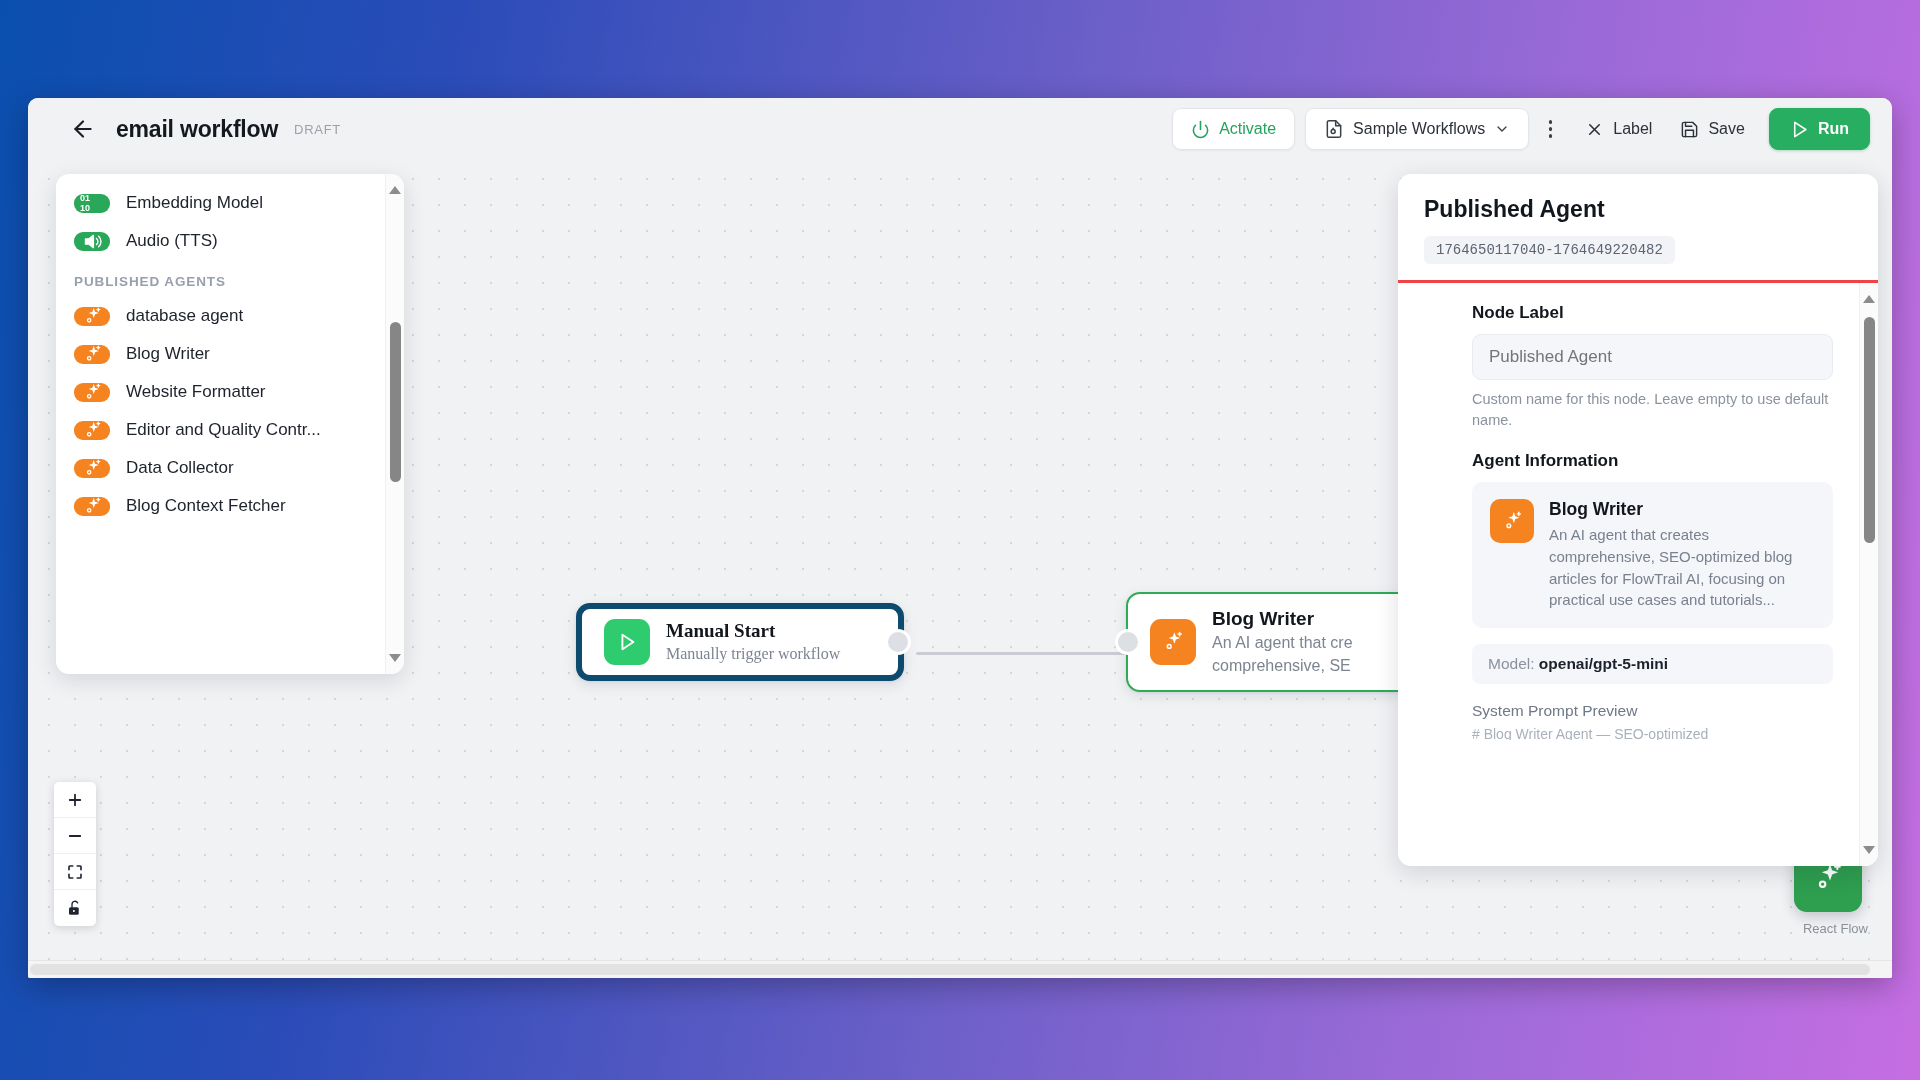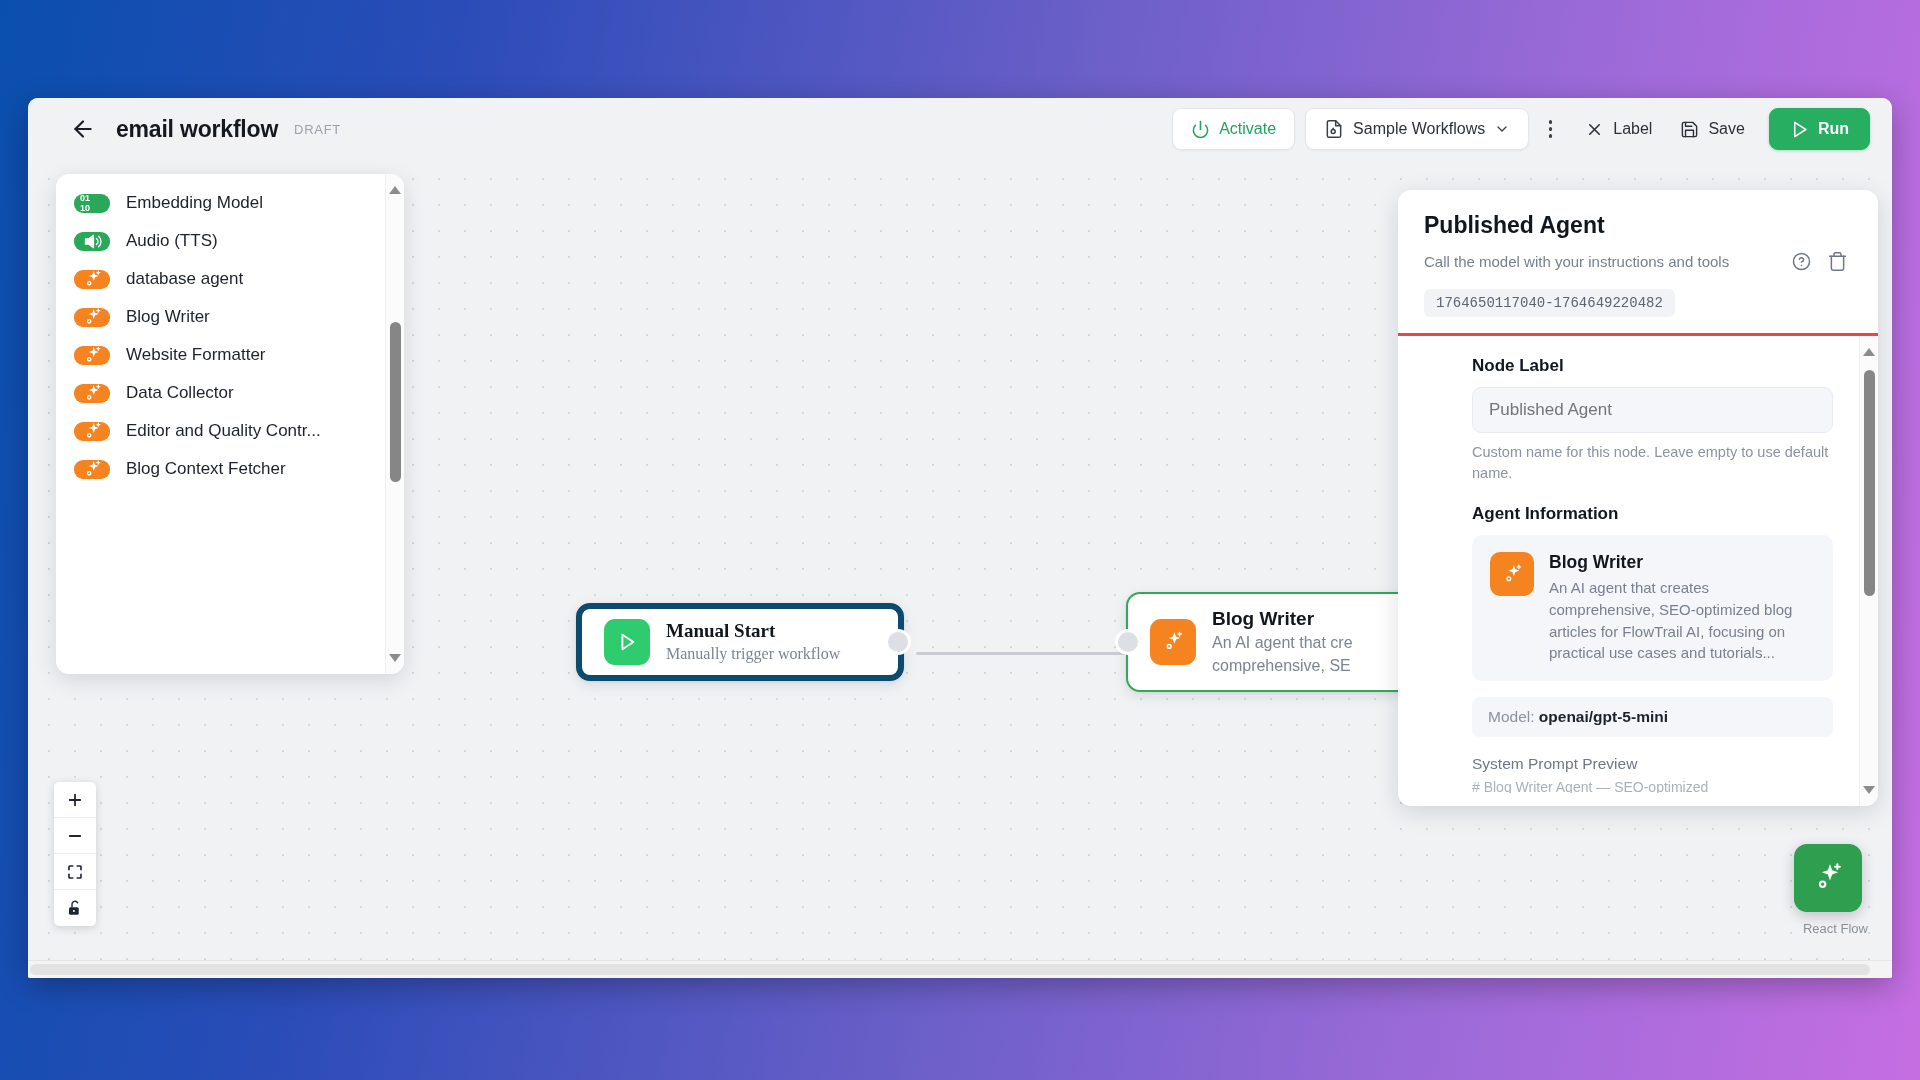--- a/index.html
+++ b/index.html
@@ -159,22 +159,22 @@
   }
   .sbar .arrow-up { top: 12px; border-bottom: 8px solid #8c8c8c; }
   .sbar .arrow-dn { bottom: 12px; border-top: 8px solid #8c8c8c; }
   .sbar .thumb {
     position: absolute; left: 4px; width: 11px;
     background: #868686; border-radius: 6px;
   }
 
   
   .inspector {
-    position: absolute; right: 14px; top: 30px;
-    width: 480px; height: 616px;
+    position: absolute; right: 14px; top: 14px;
+    width: 480px; height: 692px;
     background: #fff; border-radius: 13px;
     box-shadow: 0 6px 24px rgba(17,24,39,.14);
     z-index: 25; display: flex; flex-direction: column; overflow: hidden;
   }
   .insp-head { padding: 22px 26px 16px 26px; flex: 0 0 auto; }
   .insp-title { font-size: 23px; font-weight: 700; color: #12161d; }
   .insp-row { display: flex; align-items: center; margin-top: 7px; }
   .insp-desc { font-size: 15px; color: #77808e; flex: 1; }
   .icon-btn {
     width: 30px; height: 30px; display: flex; align-items: center; justify-content: center;
@@ -374,20 +374,21 @@
           <div class="pal-icon green">
             <svg width="21" height="21" viewBox="0 0 24 24" fill="#fff" stroke="#fff" stroke-width="1.6" stroke-linecap="round" stroke-linejoin="round">
               <polygon points="4 9 8 9 13 5 13 19 8 15 4 15" fill="#fff"></polygon>
               <path d="M16.5 8.5a4.5 4.5 0 0 1 0 7" fill="none"></path>
               <path d="M19 6a8 8 0 0 1 0 12" fill="none"></path>
             </svg>
           </div>
           <div class="pal-label">Audio (TTS)</div>
         </div>
 
+        <div class="pal-section">PUBLISHED AGENTS</div>
 
         <div class="pal-item">
           <div class="pal-icon orange">
             <svg width="21" height="21" viewBox="0 0 24 24" fill="#fff">
               <path d="M13.4 2.2l1.5 4.3 4.3 1.5-4.3 1.5-1.5 4.3-1.5-4.3L7.6 8l4.3-1.5z"></path>
               <circle cx="8.2" cy="16.4" r="1.9" fill="none" stroke="#fff" stroke-width="1.5"></circle>
               <path d="M18.6 2.4v3.3M17 4.05h3.3" stroke="#fff" stroke-width="1.5" stroke-linecap="round"></path>
             </svg>
           </div>
           <div class="pal-label">database agent</div>
@@ -416,32 +417,32 @@
         </div>
 
         <div class="pal-item">
           <div class="pal-icon orange">
             <svg width="21" height="21" viewBox="0 0 24 24" fill="#fff">
               <path d="M13.4 2.2l1.5 4.3 4.3 1.5-4.3 1.5-1.5 4.3-1.5-4.3L7.6 8l4.3-1.5z"></path>
               <circle cx="8.2" cy="16.4" r="1.9" fill="none" stroke="#fff" stroke-width="1.5"></circle>
               <path d="M18.6 2.4v3.3M17 4.05h3.3" stroke="#fff" stroke-width="1.5" stroke-linecap="round"></path>
             </svg>
           </div>
-          <div class="pal-label">Data Collector</div>
+          <div class="pal-label">Editor and Quality Contr...</div>
         </div>
 
         <div class="pal-item">
           <div class="pal-icon orange">
             <svg width="21" height="21" viewBox="0 0 24 24" fill="#fff">
               <path d="M13.4 2.2l1.5 4.3 4.3 1.5-4.3 1.5-1.5 4.3-1.5-4.3L7.6 8l4.3-1.5z"></path>
               <circle cx="8.2" cy="16.4" r="1.9" fill="none" stroke="#fff" stroke-width="1.5"></circle>
               <path d="M18.6 2.4v3.3M17 4.05h3.3" stroke="#fff" stroke-width="1.5" stroke-linecap="round"></path>
             </svg>
           </div>
-          <div class="pal-label">Editor and Quality Contr...</div>
+          <div class="pal-label">Data Collector</div>
         </div>
 
         <div class="pal-item">
           <div class="pal-icon orange">
             <svg width="21" height="21" viewBox="0 0 24 24" fill="#fff">
               <path d="M13.4 2.2l1.5 4.3 4.3 1.5-4.3 1.5-1.5 4.3-1.5-4.3L7.6 8l4.3-1.5z"></path>
               <circle cx="8.2" cy="16.4" r="1.9" fill="none" stroke="#fff" stroke-width="1.5"></circle>
               <path d="M18.6 2.4v3.3M17 4.05h3.3" stroke="#fff" stroke-width="1.5" stroke-linecap="round"></path>
             </svg>
           </div>
@@ -452,36 +453,20 @@
       <div class="sbar">
         <div class="arrow-up"></div>
         <div class="thumb" style="top:148px;height:160px;"></div>
         <div class="arrow-dn"></div>
       </div>
     </div>
 
     <div class="inspector">
       <div class="insp-head">
         <div class="insp-title">Published Agent</div>
-        <div class="insp-row">
-          <div class="insp-desc">Call the model with your instructions and tools</div>
-          <div class="icon-btn">
-            <svg width="21" height="21" viewBox="0 0 24 24" fill="none" stroke="#6d7682" stroke-width="1.7" stroke-linecap="round">
-              <circle cx="12" cy="12" r="9.2"></circle>
-              <path d="M9.6 9.3a2.5 2.5 0 0 1 4.85.83c0 1.67-2.45 2.5-2.45 2.5"></path>
-              <line x1="12" y1="16.6" x2="12.01" y2="16.6"></line>
-            </svg>
-          </div>
-          <div class="icon-btn">
-            <svg width="21" height="21" viewBox="0 0 24 24" fill="none" stroke="#6d7682" stroke-width="1.7" stroke-linecap="round" stroke-linejoin="round">
-              <polyline points="3 6 5 6 21 6"></polyline>
-              <path d="M19 6v14a2 2 0 0 1-2 2H7a2 2 0 0 1-2-2V6m3 0V4a2 2 0 0 1 2-2h4a2 2 0 0 1 2 2v2"></path>
-            </svg>
-          </div>
-        </div>
         <div class="node-id">1764650117040-1764649220482</div>
       </div>
 
       <div class="insp-body">
         <div class="insp-content">
 
           <div class="field-label">Node Label</div>
           <input class="text-input" type="text" value="" placeholder="Published Agent" style="">
           <div class="help-text">Custom name for this node. Leave empty to use default name.</div>
 

